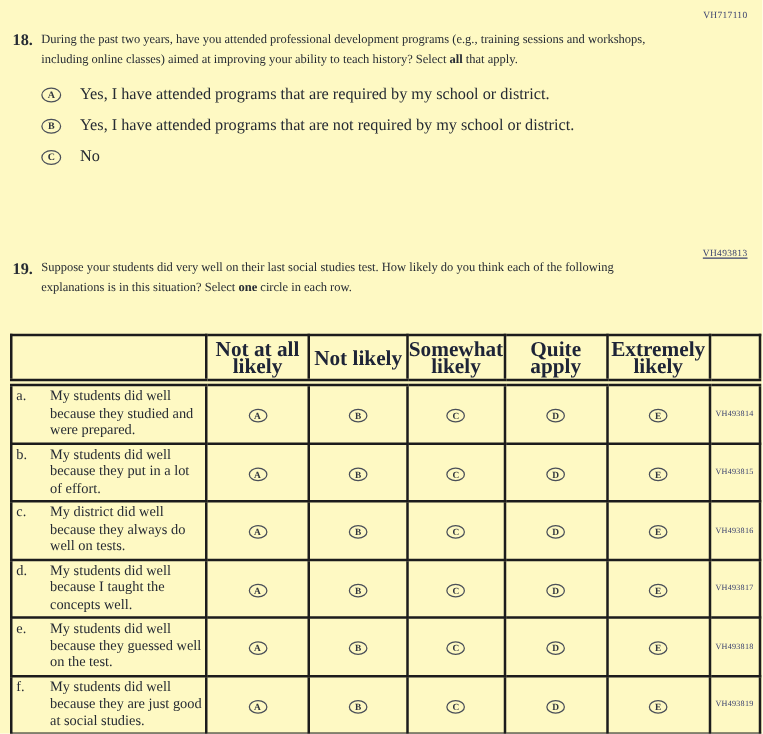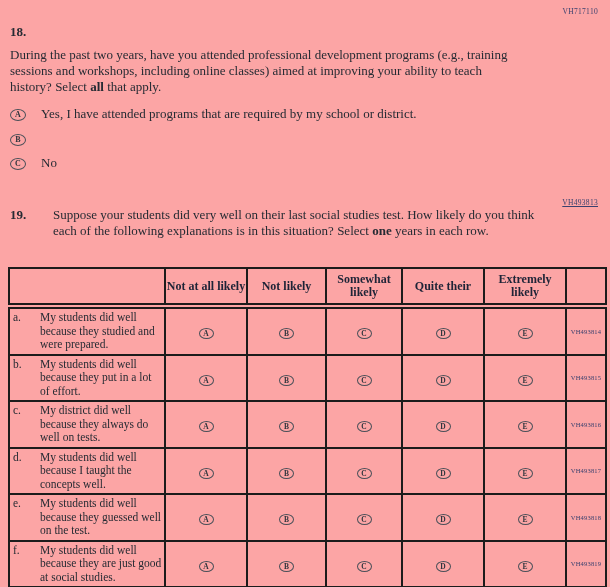--- a/index.html
+++ b/index.html
@@ -1,102 +1,103 @@
 <!DOCTYPE html>
 <html><head>
 <meta charset="utf-8">
 <style>
   html,body { margin:0; padding:0; background:#ffffff; }
   .page {
     position:relative; width:610px; height:587px; overflow:hidden;
-    background:#fca5a5; font-family:"Liberation Serif", serif; color:#262b33;
+    background:#fef9c3; font-family:"Liberation Serif", serif; color:#262b33;
   }
   .form-code { position:absolute; right:12px; font-size:7.5px; color:#39406e; letter-spacing:.3px; }
   .q-block { position:absolute; left:10px; display:flex; }
   .q-num { font-weight:bold; font-size:13px; width:23px; flex:0 0 23px; line-height:16px; }
   .q-body { width:505px; }
-  .q-text { font-size:13px; line-height:16px; }
+  .q-text { font-size:10px; line-height:16px; }
   .q-text b { font-weight:bold; }
   .options { margin-top:11px; }
   .option { display:flex; align-items:flex-start; margin-top:9px; }
   .bubble {
     display:inline-block; width:14px; height:10px; border:1px solid #4a4f58;
     border-radius:50%; font-size:8px; line-height:10px; text-align:center;
     color:#30353d; flex:0 0 14px; margin-top:3px; font-weight:600;
   }
   .option-label { font-size:13px; line-height:16px; margin-left:15px; }
   
   table.likert {
     position:absolute; left:8px; top:267px; border-collapse:collapse; table-layout:fixed;
   }
   table.likert td, table.likert th { border:2px solid #1c1c1c; padding:0; vertical-align:middle; }
   table.likert thead th { height:34px; border-bottom:6px double #1c1c1c;
-    font-size:12px; line-height:13px; font-weight:bold; color:#1e2437; }
+    font-size:17px; line-height:13px; font-weight:bold; color:#1e2437; }
   table.likert tbody tr.lrow { height:44px; }
   .st-cell { padding:2px 2px 2px 3px !important; vertical-align:top !important; }
   .st-inner { display:flex; font-size:11.5px; line-height:13.5px; }
   .st-letter { flex:0 0 15px; }
   .st-text { flex:1;margin-left:12px; }
   .opt-cell { text-align:center; }
   .opt-cell .bubble { width:13px; height:9px; flex:none; margin-top:0; font-size:7.5px; line-height:9px; }
   .code-cell { font-size:6.5px; color:#39406e; text-align:center; letter-spacing:.2px; }
 </style>
 </head>
 <body>
 
 <div class="page">
 
   <div class="form-code" style="top:7px;">VH717110</div>
 
-  <div class="q-block" style="top:24px;flex-direction:column;">
+  <div class="q-block" style="top:24px;">
     <div class="q-num">18.</div>
     <div class="q-body">
       <div class="q-text"><span>During the past two years, have you attended professional development programs (e.g., training sessions and workshops, including online classes) aimed at improving your ability to teach history? Select </span><b>all</b><span> that apply.</span></div>
       <div class="options">
         <div class="option">
           <span class="bubble">A</span>
           <span class="option-label">Yes, I have attended programs that are required by my school or district.</span>
         </div>
         <div class="option">
           <span class="bubble">B</span>
+          <span class="option-label">Yes, I have attended programs that are not required by my school or district.</span>
         </div>
         <div class="option">
           <span class="bubble">C</span>
           <span class="option-label">No</span>
         </div>
       </div>
     </div>
   </div>
 
   <div class="form-code" style="top:198px;text-decoration:underline;">VH493813</div>
 
-  <div class="q-block" style="top:207px;gap:20px;">
+  <div class="q-block" style="top:207px;">
     <div class="q-num">19.</div>
     <div class="q-body">
-      <div class="q-text"><span>Suppose your students did very well on their last social studies test. How likely do you think each of the following explanations is in this situation? Select </span><b>one</b><span> years in each row.</span></div>
+      <div class="q-text"><span>Suppose your students did very well on their last social studies test. How likely do you think each of the following explanations is in this situation? Select </span><b>one</b><span> circle in each row.</span></div>
     </div>
   </div>
 
   <table class="likert">
     <colgroup>
       <col style="width:156px">
         <col style="width:82px">
         <col style="width:79px">
       <col style="width:76px">
         <col style="width:82px">
         <col style="width:82px">
         <col style="width:40px">
     </colgroup>
     <thead>
       <tr>
         <th></th>
         <th>Not at all likely</th>
         <th>Not likely</th>
         <th>Somewhat likely</th>
-        <th>Quite their</th>
+        <th>Quite apply</th>
         <th>Extremely likely</th>
         <th></th>
       </tr>
     </thead>
     <tbody>
       <tr class="lrow">
         <td class="st-cell">
           <div class="st-inner">
               <span class="st-letter">a.</span>
               <span class="st-text">My students did well because they studied and were prepared.</span>

